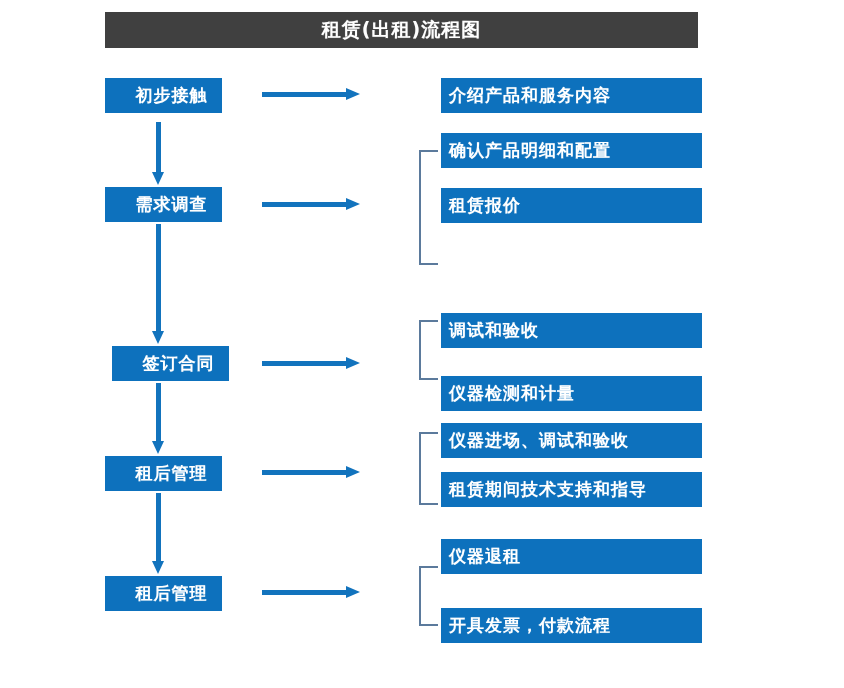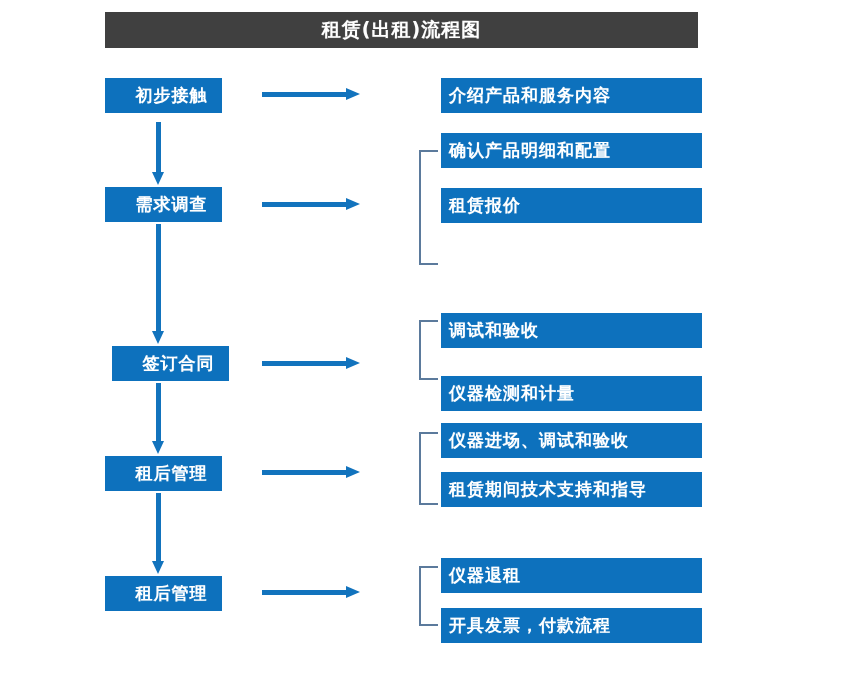--- a/index.html
+++ b/index.html
@@ -171,17 +171,17 @@
 
 
   <div class="node detail" style="top:313px;">调试和验收</div>
 
   <div class="node detail" style="top:376px;">仪器检测和计量</div>
 
   <div class="node detail" style="top:423px;">仪器进场、调试和验收</div>
 
   <div class="node detail" style="top:472px;text-align:center;">租赁期间技术支持和指导</div>
 
-  <div class="node detail" style="top:558px;">仪器退租</div>
+  <div class="node detail" style="top:539px;">仪器退租</div>
 
   <div class="node detail" style="top:608px;">开具发票，付款流程</div>
 
 </div>
 
 </body></html>

